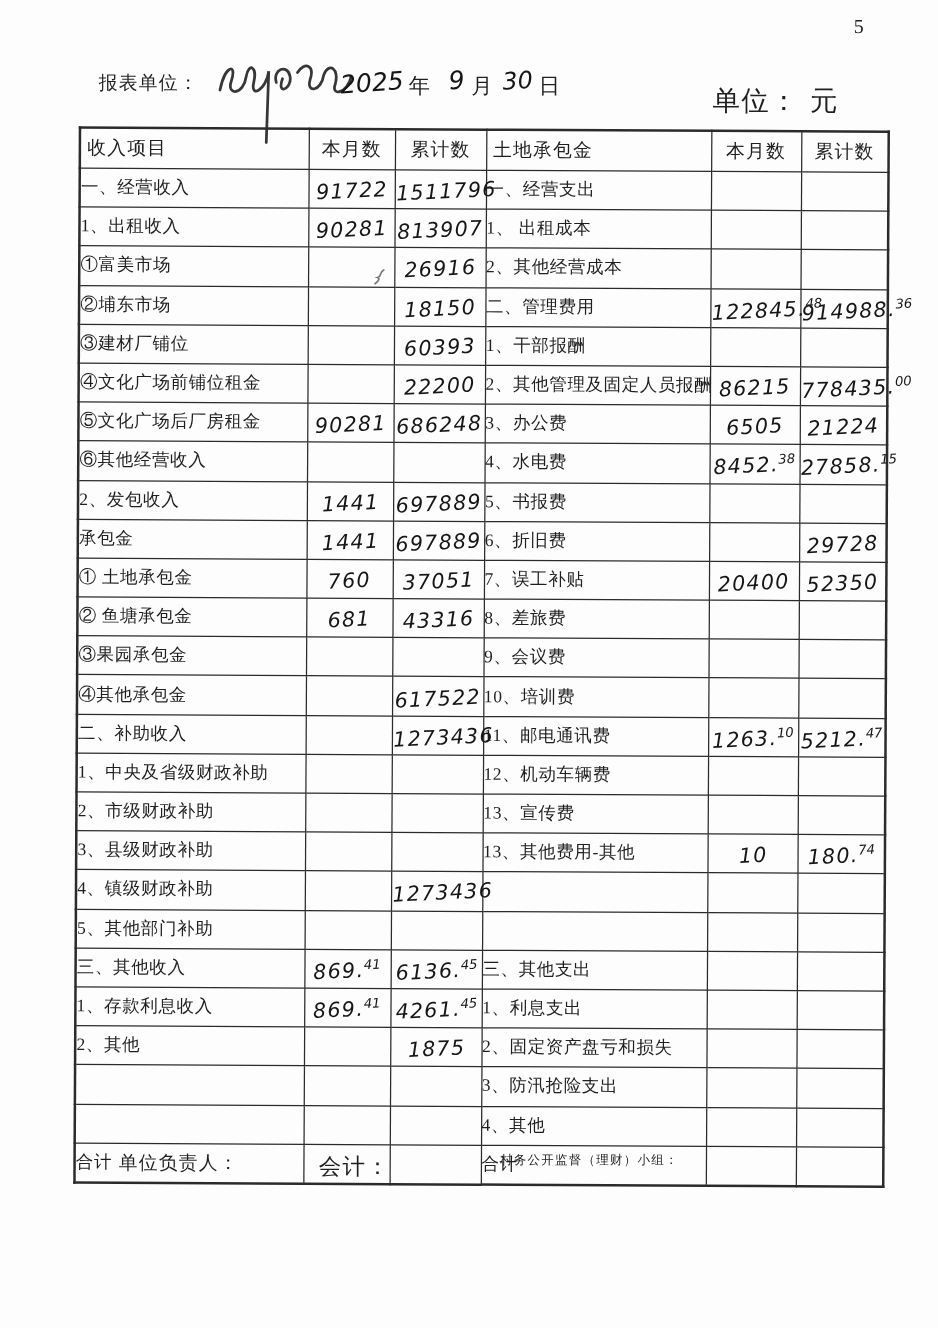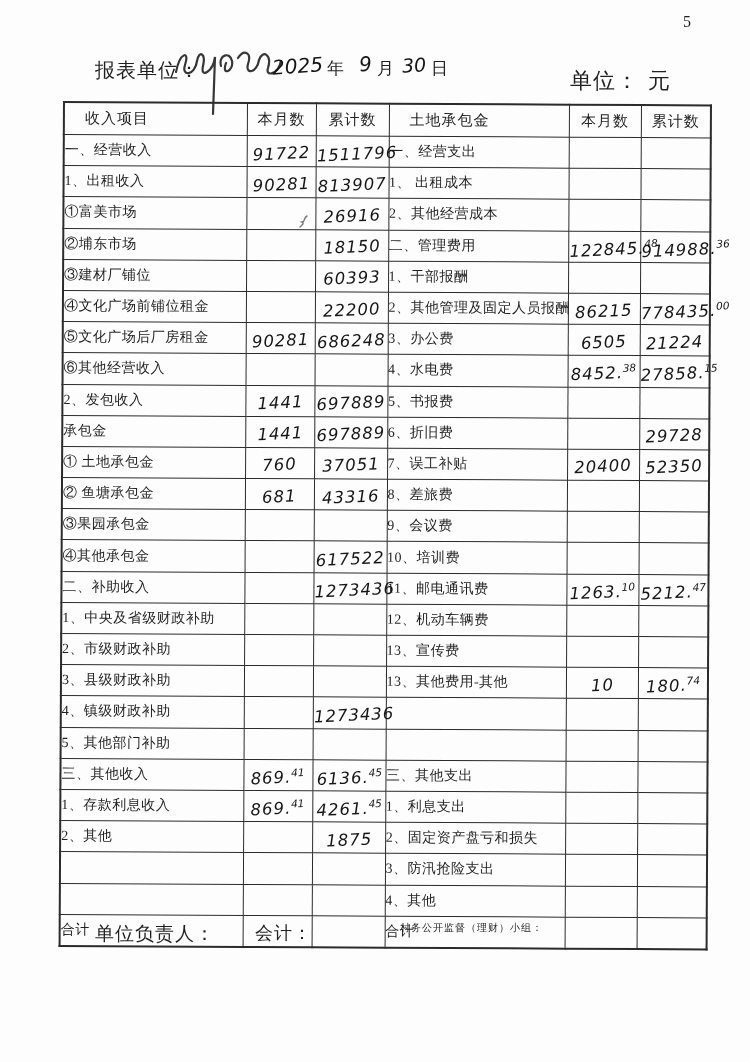--- a/index.html
+++ b/index.html
@@ -11,21 +11,21 @@
   html,body{margin:0;padding:0;}
   body{
     width:750px;height:1062px;position:relative;overflow:hidden;
     background:var(--paper);
     font-family:"Liberation Serif","DejaVu Serif",serif;
     color:var(--ink);
   }
   .abs{position:absolute;}
   .sheet{position:absolute;inset:0;}
   .page-num{left:683px;top:13px;font-size:16px;font-family:"Liberation Serif",serif;}
-  .report-unit-label{left:95px;top:57px;font-size:20px;letter-spacing:1px;}
+  .report-unit-label{left:79px;top:57px;font-size:15px;letter-spacing:1px;}
   .lbl-cn{font-size:17px;letter-spacing:1px;}
   .lbl-year{left:327px;top:57px;}
   .lbl-month{left:377px;top:57px;}
   .lbl-day{left:431px;top:57px;}
   .unit-row{left:570px;top:66px;font-size:22px;letter-spacing:1px;}
   .unit-row .unit-val{margin-left:9px;}
   .hw{
     font-family:"DejaVu Sans",sans-serif;
     font-style:italic;
     color:var(--handwriting);
@@ -42,34 +42,34 @@
     border:2px solid var(--line);
     transform:rotate(0.3deg);transform-origin:0 0;
   }
   #report-table th,#report-table td{
     border:1px solid var(--line);
     padding:0;overflow:visible;white-space:nowrap;
   }
   #report-table th{
     height:31px;font-size:15px;font-weight:normal;letter-spacing:1px;
   }
-  #report-table th.th-left{text-align:left;padding-left:20px;}
+  #report-table th.th-left{text-align:left;padding-left:5px;}
   #report-table td{height:30.2px;font-size:14px;}
   td.lbl{padding-left:6px;letter-spacing:0.5px;}
   td.lbl.ind1{padding-left:14px;}
   td.lbl.ind2{padding-left:30px;}
   td.val{text-align:center;}
   .hwv{
     display:inline-block;
     font-size:16.5px;
     letter-spacing:1px;
     transform:rotate(-3deg) translateY(2px);
   }
   .hwv sup{font-size:10.5px;vertical-align:6px;letter-spacing:0;}
-  .footer-resp{left:95px;top:921px;font-size:19px;letter-spacing:1px;}
+  .footer-resp{left:95px;top:921px;font-size:15px;letter-spacing:1px;}
   .footer-acct{left:255px;top:921px;font-size:18px;letter-spacing:1px;}
   .footer-sup{left:400px;top:921px;font-size:10px;letter-spacing:1px;}
 </style>
 </head>
 <body>
 
 <div class="sheet">
 
   <div class="abs page-num">5</div>
 

